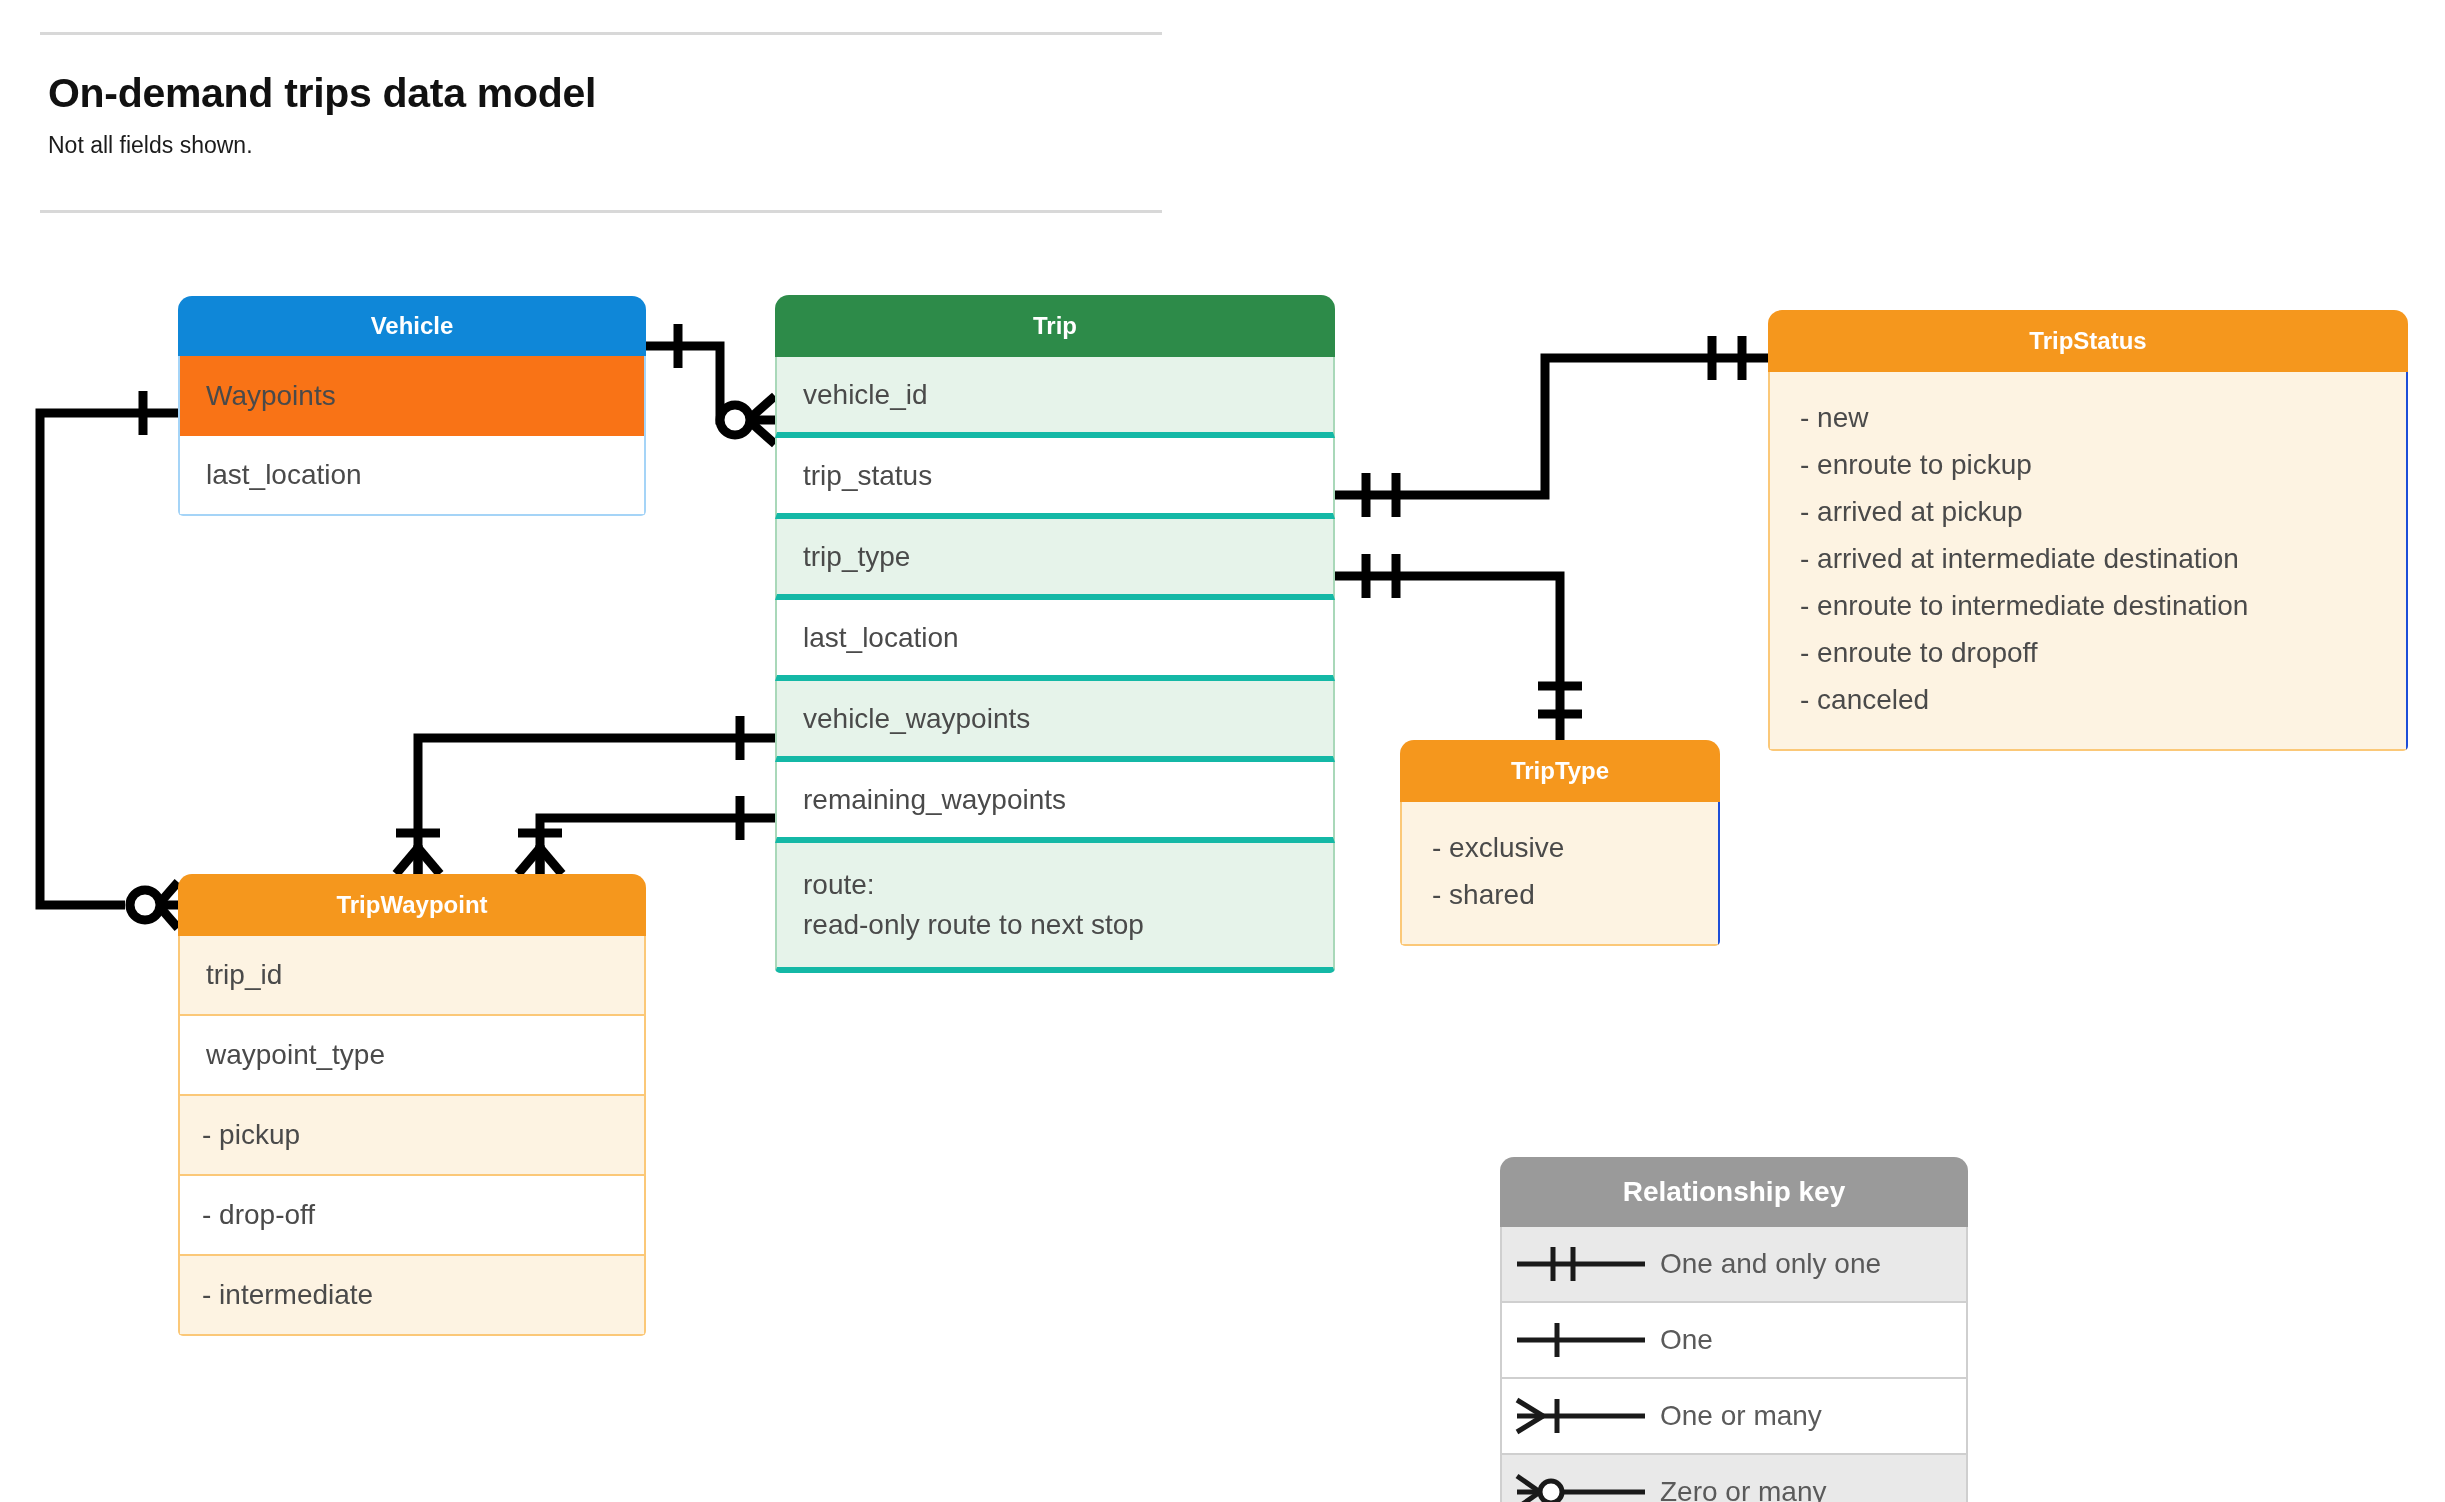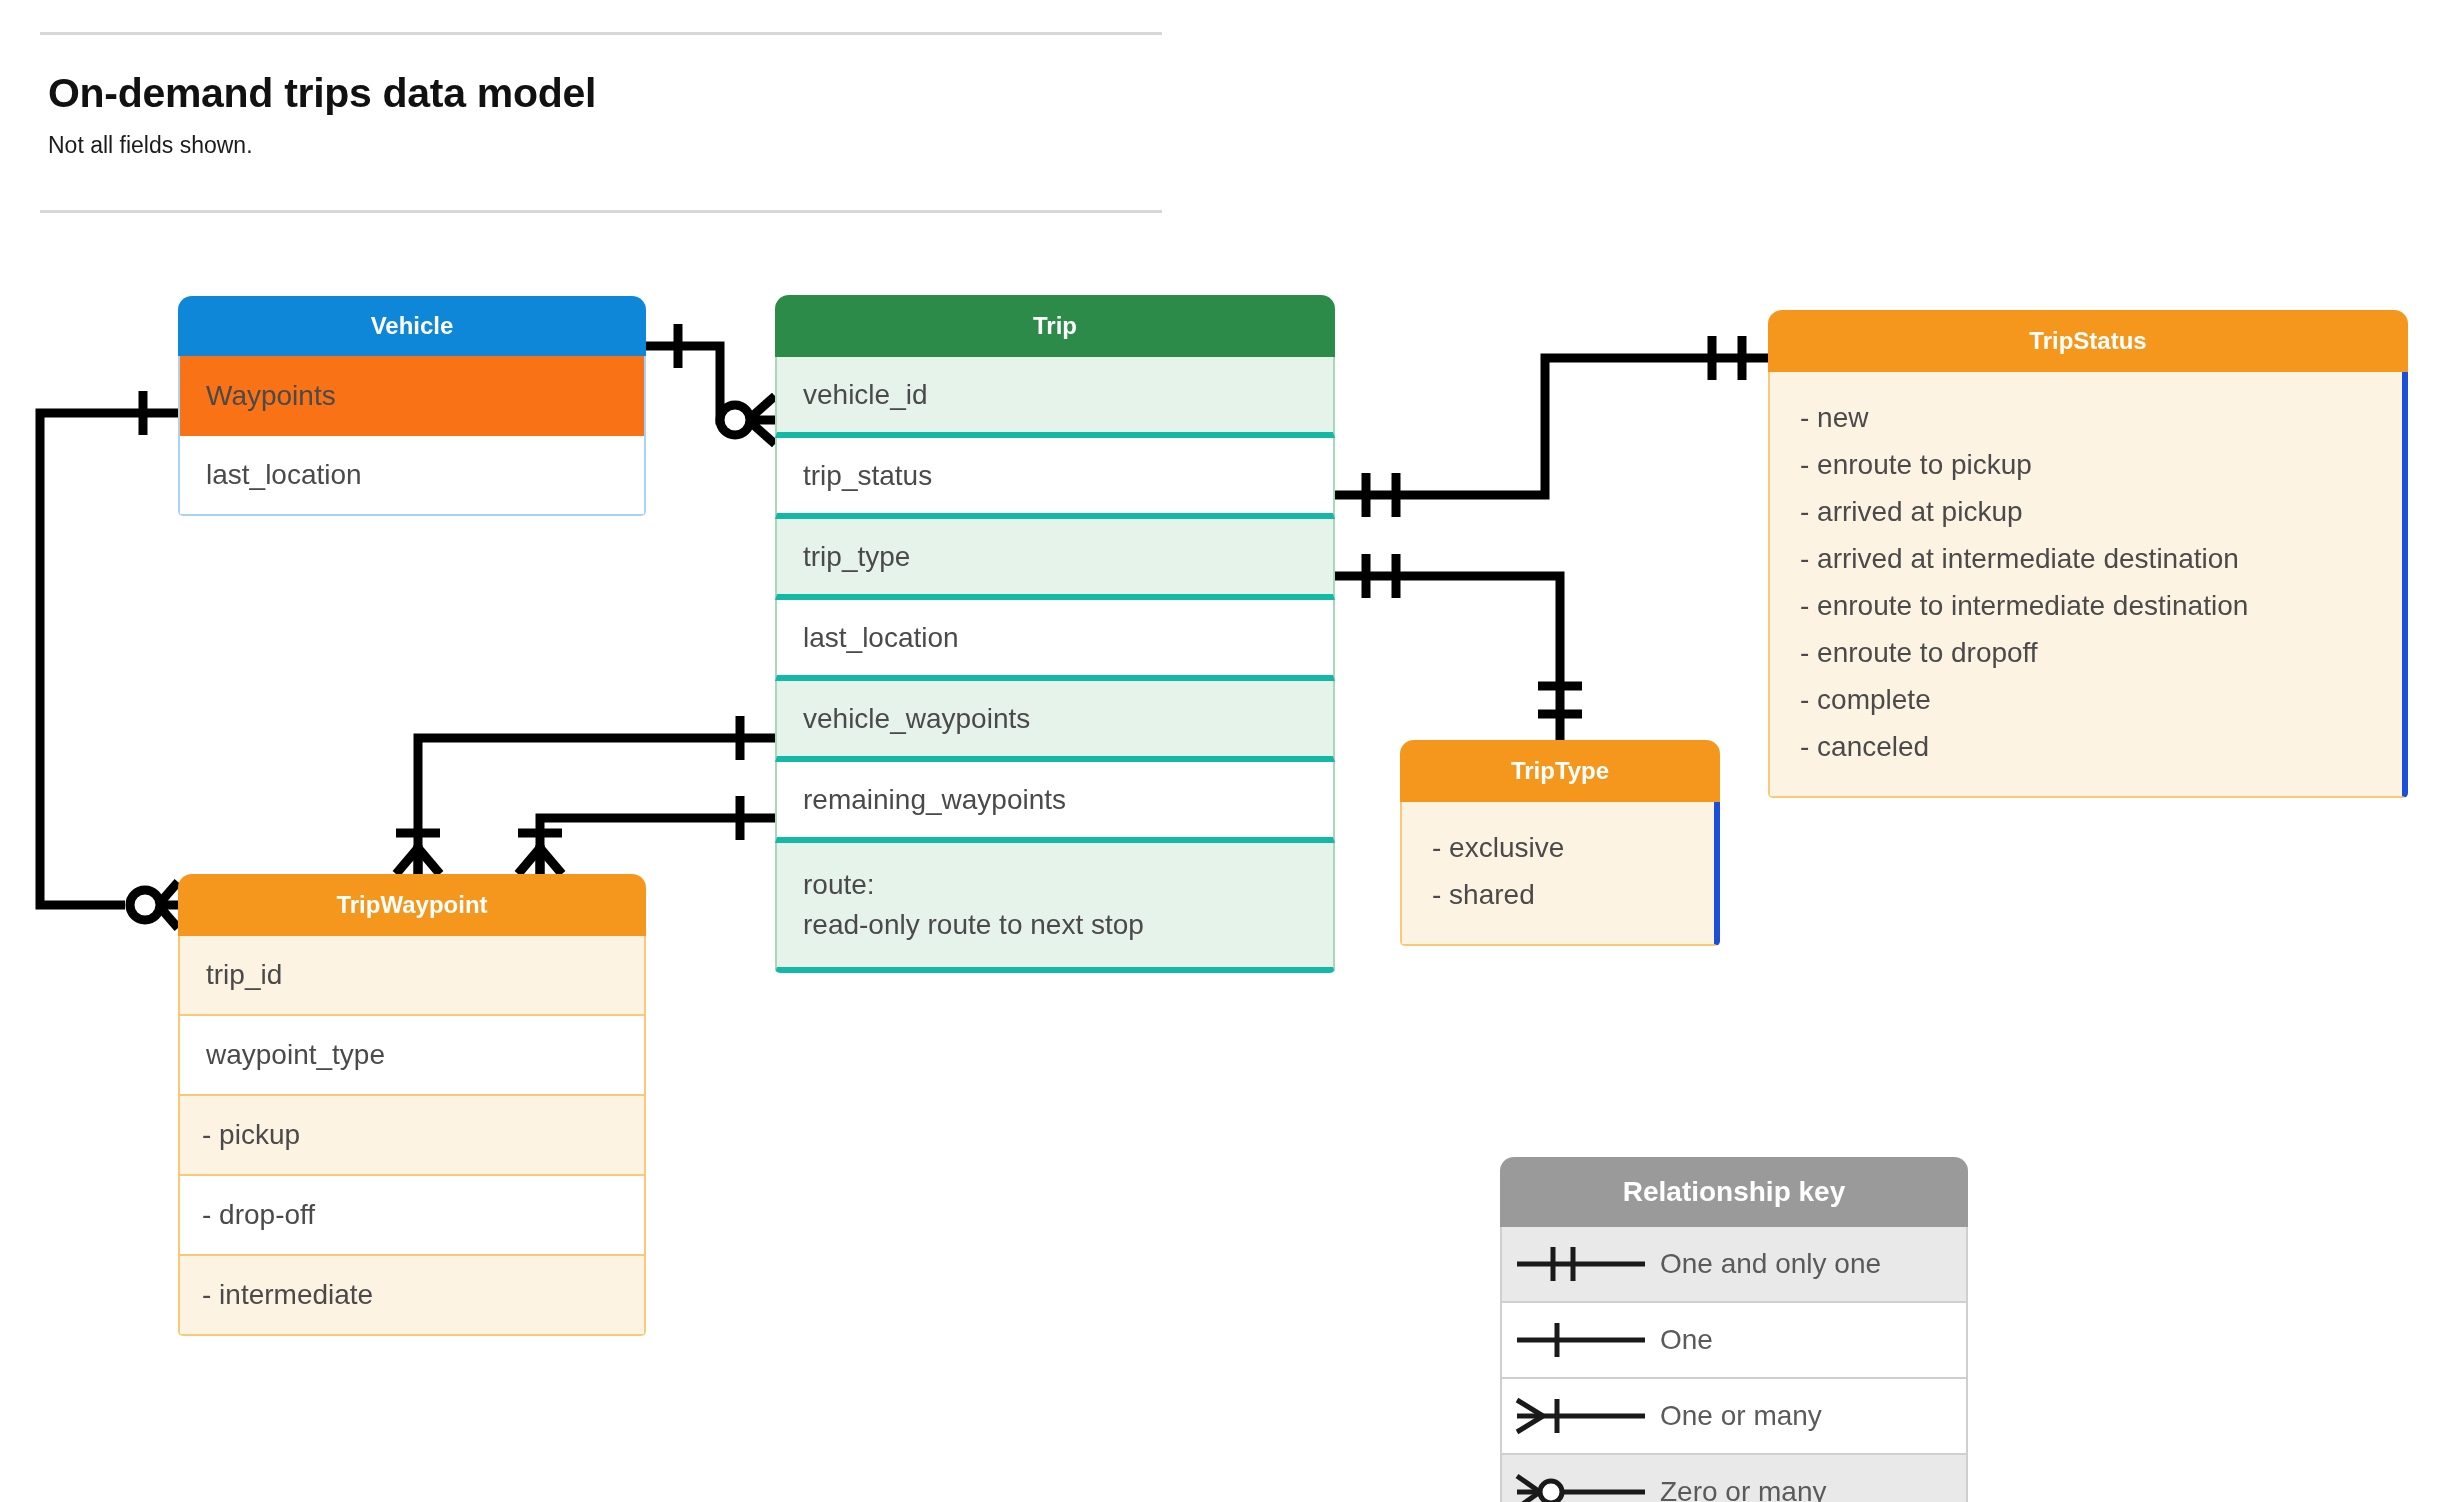--- a/index.html
+++ b/index.html
@@ -71,21 +71,21 @@
   .orange .erow.plain { background: #ffffff; }
 
   #ent-tripwaypoint { left: 178px; top: 874px; width: 468px; }
   #ent-tripwaypoint .ehead { height: 62px; }
   #ent-tripwaypoint .erow { height: 80px; }
 
   
   .enumbox .ehead { height: 62px; }
   .enumbody {
     background: #fdf3e2; border-left: 2px solid #fbc878;
-    border-right: 6px solid #1d4ed8; border-bottom: 2px solid #fbc878;
+    border-right: 2px solid #1d4ed8; border-bottom: 2px solid #fbc878;
     padding: 22px 30px 26px 30px;
   }
   .enumbody li {
     list-style: none; font-size: 28px; color: #4a4a4a; line-height: 1.68;
     white-space: nowrap;
   }
   #ent-tripstatus { left: 1768px; top: 310px; width: 640px; }
   #ent-triptype  { left: 1400px; top: 740px; width: 320px; }
 
   
@@ -198,21 +198,20 @@
 
   <div class="entity orange enumbox" id="ent-tripstatus">
     <div class="ehead">TripStatus</div>
     <ul class="enumbody">
       <li>- new</li>
       <li>- enroute to pickup</li>
       <li>- arrived at pickup</li>
       <li>- arrived at intermediate destination</li>
       <li>- enroute to intermediate destination</li>
       <li>- enroute to dropoff</li>
-      <li>- complete</li>
       <li>- canceled</li>
     </ul>
   </div>
 
   <div class="entity orange enumbox" id="ent-triptype">
     <div class="ehead">TripType</div>
     <ul class="enumbody">
       <li>- exclusive</li>
       <li>- shared</li>
     </ul>

